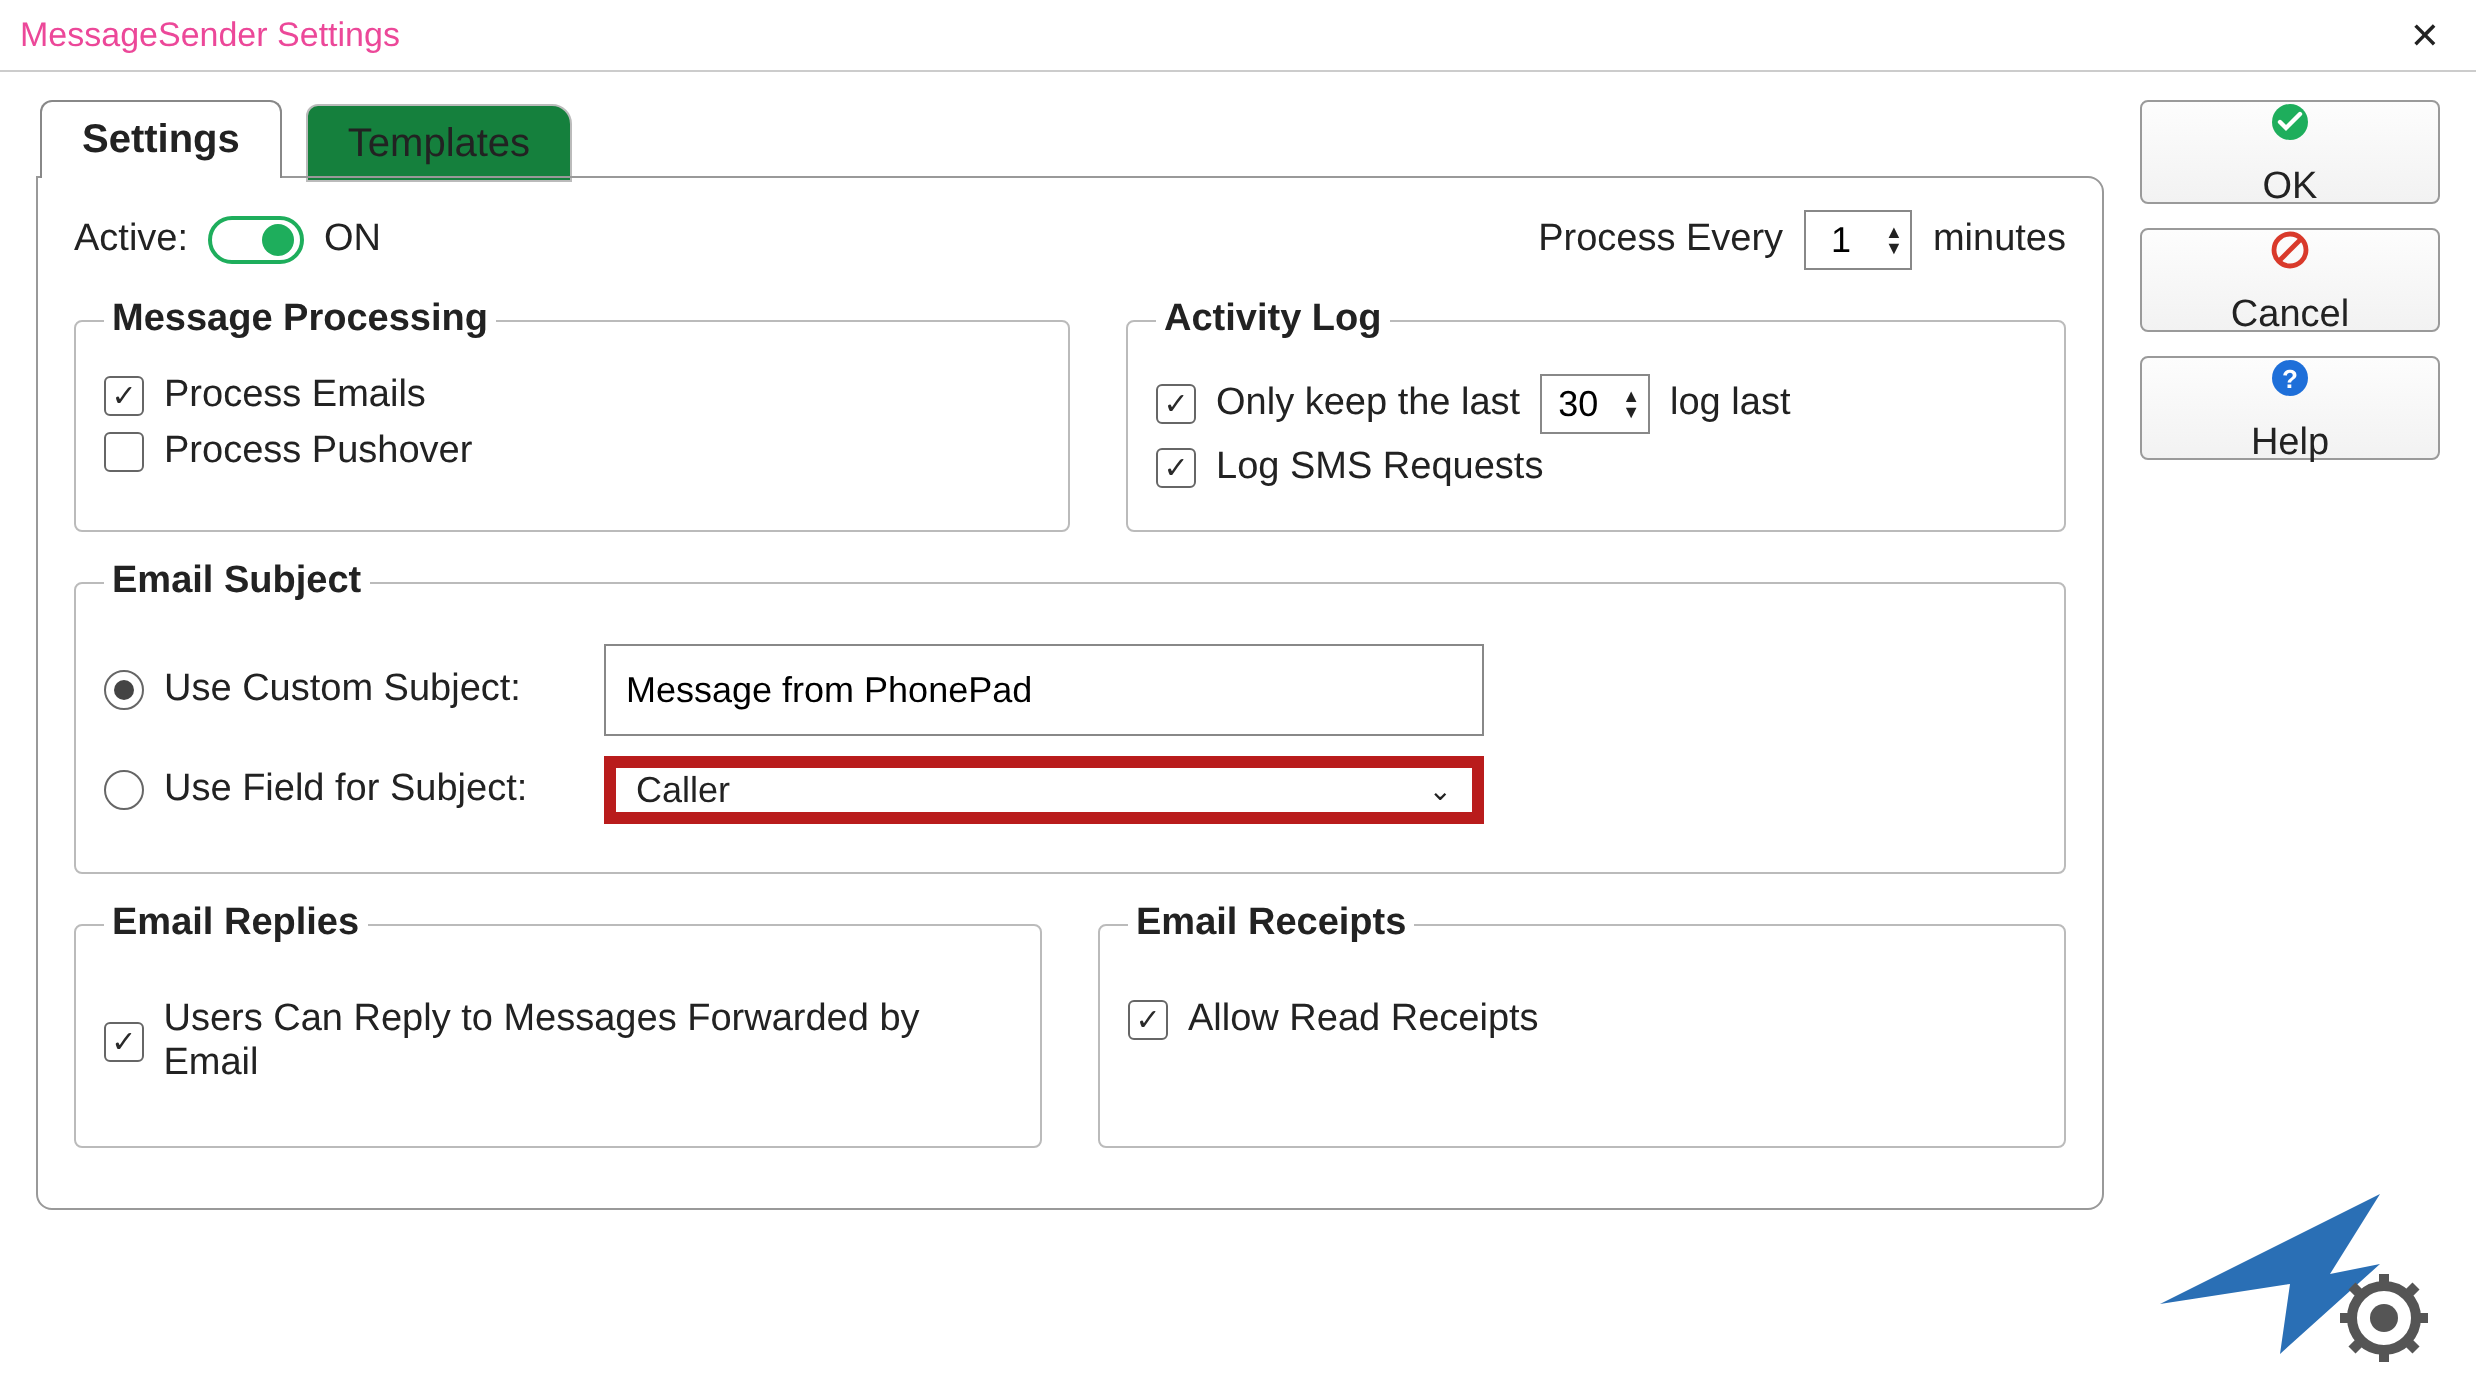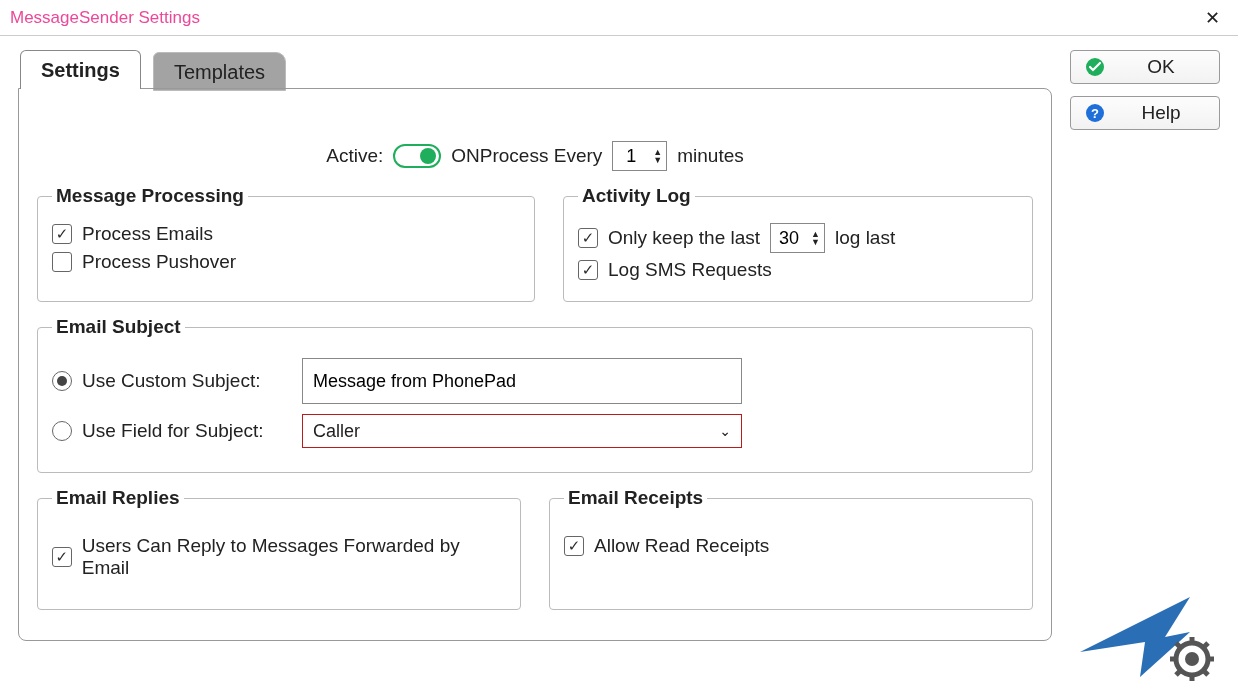--- a/index.html
+++ b/index.html
@@ -45,36 +45,36 @@
   font-size: 20px;
   cursor: pointer;
   position: relative;
 }
 .tab.active {
   font-weight: 700;
   z-index: 2;
   border-color: #888;
 }
 .tab.inactive {
-  background: #a3a3a3;
+  background: #15803d;
   border-color: #bbb;
   transform: translateY(2px);
   border-bottom: 1px solid #bbb;
   border-top-right-radius: 10px;
 }
 .tab-body {
   border: 1px solid #999;
   border-radius: 0 8px 8px 8px;
   padding: 16px 18px 18px 18px;
   position: relative;
   margin-top: -1px;
 }
 
 
-.top-row { display: flex; align-items: center; justify-content: center; margin-bottom: 14px; margin-top: 36px; }
+.top-row { display: flex; align-items: center; justify-content: space-between; margin-bottom: 14px; }
 .active-group { display: flex; align-items: center; gap: 10px; font-size: 19px; }
 .switch {
   width: 48px; height: 24px;
   border: 2px solid #1eae5c;
   border-radius: 14px;
   position: relative;
   background: #fff;
   cursor: pointer;
 }
 .switch .knob {
@@ -134,35 +134,36 @@
   justify-content: center;
   cursor: pointer;
 }
 .radio.sel::after {
   content: ""; width: 10px; height: 10px; border-radius: 50%; background: #444;
 }
 .text-input {
   border: 1px solid #888; height: 46px; font-size: 18px; padding: 4px 10px; width: 440px;
 }
 .select {
-  border: 1px solid #b91c1c; height: 34px; font-size: 18px; padding: 4px 10px; width: 440px;
+  border: 6px solid #b91c1c; height: 34px; font-size: 18px; padding: 4px 10px; width: 440px;
   display: flex; align-items: center; justify-content: space-between; cursor: pointer; background:#fff;
 }
 .select .caret { font-size: 14px; }
 
 
 .btn {
   display: flex; align-items: center; gap: 12px;
   border: 1px solid #9a9a9a;
   border-radius: 4px;
   background: linear-gradient(#fdfdfd, #f2f2f2);
-  height: 34px;
+  height: 52px;
   padding: 0 14px;
   cursor: pointer;
   font-size: 19px;
+  flex-direction: column;
 }
 .btn .label { flex: 1; text-align: center; }
 .ico { width: 20px; height: 20px; flex-shrink: 0; display:inline-block; }
 
 
 .corner-logo {
   position: absolute;
   right: 18px; bottom: 8px;
   width: 150px; height: 100px;
 }
@@ -285,20 +286,29 @@
 
     <div class="buttons-col">
       <div class="btn">
         <span class="ico">
           <svg viewBox="0 0 20 20">
               <circle cx="10" cy="10" r="9" fill="#1eae5c"></circle>
               <path d="M5 10 l3 3 l7 -7" stroke="#fff" stroke-width="2.2" fill="none" stroke-linecap="round"></path>
             </svg>
         </span>
         <span class="label">OK</span>
+      </div>
+      <div class="btn">
+        <span class="ico">
+          <svg viewBox="0 0 20 20">
+              <circle cx="10" cy="10" r="8" fill="none" stroke="#d93a2b" stroke-width="2.4"></circle>
+              <line x1="4.5" y1="15.5" x2="15.5" y2="4.5" stroke="#d93a2b" stroke-width="2.4"></line>
+            </svg>
+        </span>
+        <span class="label">Cancel</span>
       </div>
       <div class="btn">
         <span class="ico">
           <svg viewBox="0 0 20 20">
               <circle cx="10" cy="10" r="9" fill="#1e6fd9"></circle>
               <text x="10" y="15" text-anchor="middle" font-size="13" font-weight="700" fill="#fff">?</text>
             </svg>
         </span>
         <span class="label">Help</span>
       </div>

